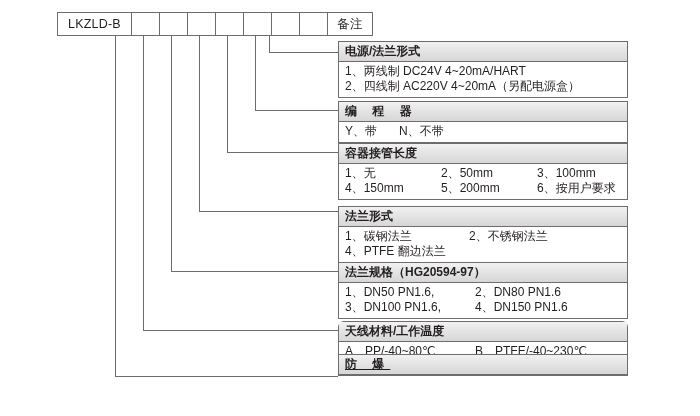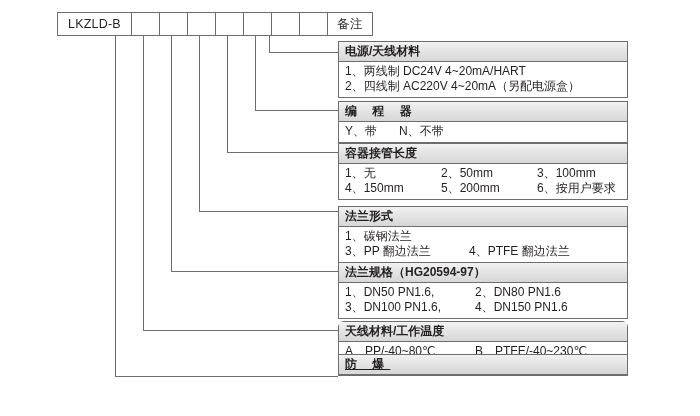--- a/index.html
+++ b/index.html
@@ -127,21 +127,21 @@
   <div class="vline" style="left:171px; top:36px; height:236px;"></div>
   <div class="hline" style="left:171px; top:271px; width:167px;"></div>
 
   <div class="vline" style="left:143px; top:36px; height:295px;"></div>
   <div class="hline" style="left:143px; top:330px; width:195px;"></div>
 
   <div class="vline" style="left:115px; top:36px; height:341px;"></div>
   <div class="hline" style="left:115px; top:376px; width:223px;"></div>
 
   <div class="spec-block" style="top:41px;">
-    <div class="spec-head">电源/天线材料</div>
+    <div class="spec-head">电源/法兰形式</div>
     <div class="spec-body">
       <div class="spec-row cols-free">
         <span class="spec-cell">1、两线制  DC24V 4~20mA/HART</span>
       </div>
       <div class="spec-row cols-free">
         <span class="spec-cell">2、四线制 AC220V 4~20mA（另配电源盒）</span>
       </div>
     </div>
   </div>
 
@@ -169,23 +169,23 @@
         <span class="spec-cell">6、按用户要求</span>
       </div>
     </div>
   </div>
 
   <div class="spec-block" style="top:206px;">
     <div class="spec-head">法兰形式</div>
     <div class="spec-body">
       <div class="spec-row cols-2">
         <span class="spec-cell">1、碳钢法兰</span>
+        <span class="spec-cell">2、不锈钢法兰</span>
       </div>
       <div class="spec-row cols-2">
-        <span class="spec-cell">3、PP 翻边法兰</span>
         <span class="spec-cell">4、PTFE 翻边法兰</span>
       </div>
     </div>
   </div>
 
   <div class="spec-block" style="top:262px;">
     <div class="spec-head">法兰规格（HG20594-97）</div>
     <div class="spec-body">
       <div class="spec-row cols-2b">
         <span class="spec-cell">1、DN50 PN1.6,</span>

